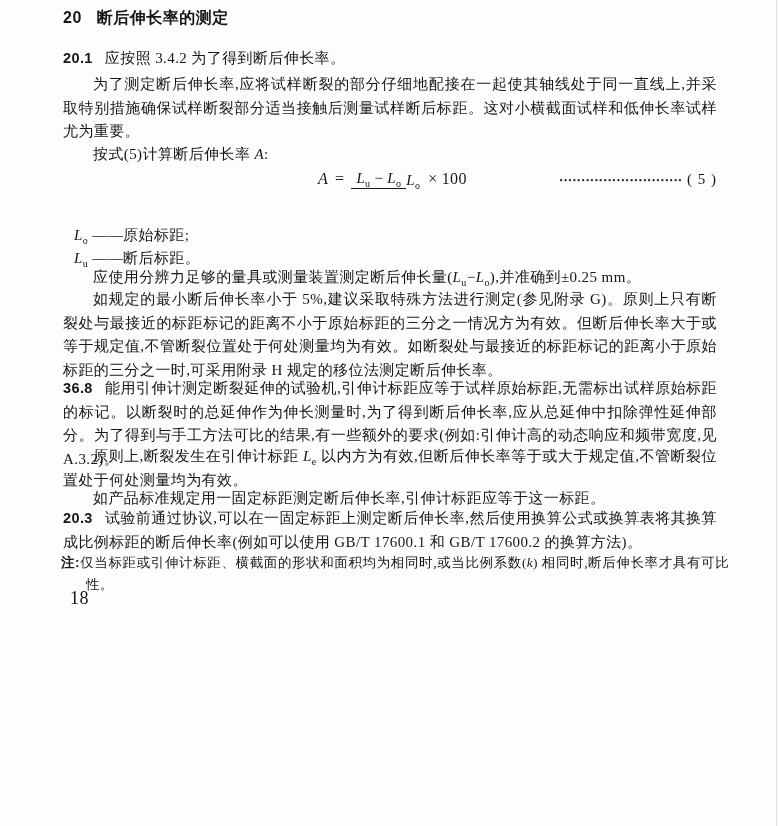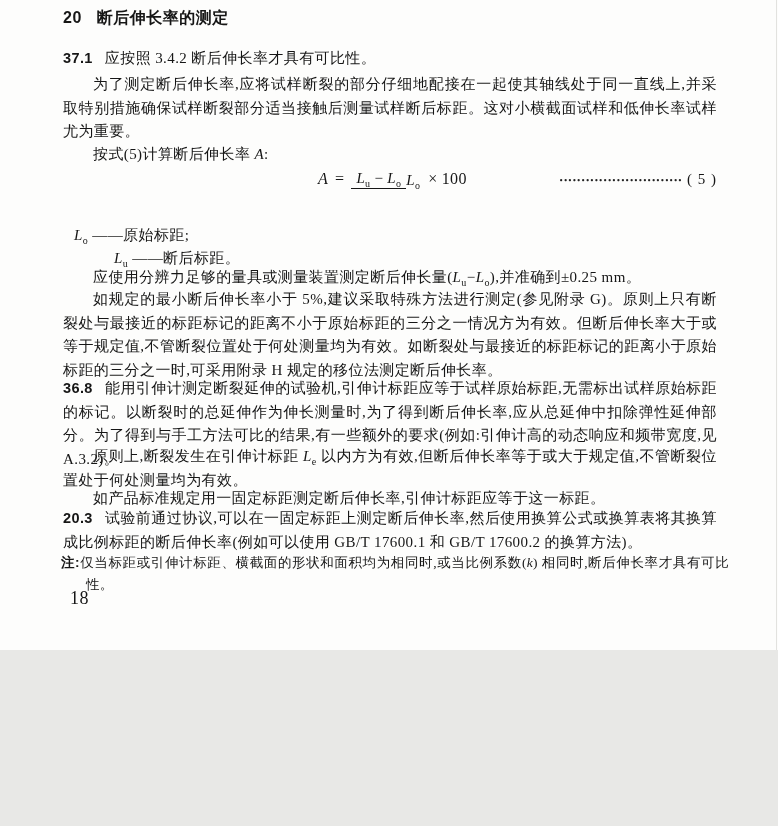--- a/index.html
+++ b/index.html
@@ -1,18 +1,18 @@
 <!DOCTYPE html>
 <html><head>
 <meta charset="utf-8">
 <style>
   html,body { margin:0; padding:0; background:#e8e8e6; }
   .page {
     position:relative;
-    width:778px; height:650px;
+    width:778px; height:826px;
     margin:0 auto;
     background:#fdfdfc;
     color:#161616;
     font-family:"Liberation Serif","DejaVu Serif",serif;
     overflow:hidden;
   }
   .scan-edge-right {
     position:absolute; top:0; bottom:0; right:1px; width:1px;
     background:#e2e2df;
   }
@@ -80,21 +80,21 @@
 </head>
 <body>
 
 <div class="page">
 
   <div class="blk heading" style="top:6px;">
     <span class="h-num">20</span><span>断后伸长率的测定</span>
   </div>
 
   <div class="blk" style="top:47px;">
-    <span class="clause-num">37.1</span><span>应按照 3.4.2 断后伸长率才具有可比性。</span>
+    <span class="clause-num">20.1</span><span>应按照 3.4.2 为了得到断后伸长率。</span>
   </div>
 
   <div class="blk indent" style="top:73px;">为了测定断后伸长率,应将试样断裂的部分仔细地配接在一起使其轴线处于同一直线上,并采取特别措施确保试样断裂部分适当接触后测量试样断后标距。这对小横截面试样和低伸长率试样尤为重要。</div>
 
   <div class="blk indent" style="top:143px;">按式(5)计算断后伸长率 <i>A</i>:</div>
 
   <div class="formula-row">
     <span class="f-spacer"></span>
     <span class="f-math">
       <span class="lhs">A</span>
@@ -107,21 +107,21 @@
     </span>
     <span class="f-right">
       <span class="f-dots">••••••••••••••••••••••••••••</span>
       <span class="f-label">( 5 )</span>
     </span>
   </div>
 
 
   <div class="blk def-line" style="top:224px;"><i>L</i><sub>o</sub> ——原始标距;</div>
 
-  <div class="blk def-line" style="top:247px;margin-left:40px;"><i>L</i><sub>u</sub> ——断后标距。</div>
+  <div class="blk def-line" style="top:247px;"><i>L</i><sub>u</sub> ——断后标距。</div>
 
   <div class="blk indent" style="top:266px;">应使用分辨力足够的量具或测量装置测定断后伸长量(<i>L</i><sub>u</sub>−<i>L</i><sub>o</sub>),并准确到±0.25 mm。</div>
 
   <div class="blk indent" style="top:288px;">如规定的最小断后伸长率小于 5%,建议采取特殊方法进行测定(参见附录 G)。原则上只有断裂处与最接近的标距标记的距离不小于原始标距的三分之一情况方为有效。但断后伸长率大于或等于规定值,不管断裂位置处于何处测量均为有效。如断裂处与最接近的标距标记的距离小于原始标距的三分之一时,可采用附录 H 规定的移位法测定断后伸长率。</div>
 
   <div class="blk" style="top:377px;">
     <span class="clause-num">36.8</span><span>能用引伸计测定断裂延伸的试验机,引伸计标距应等于试样原始标距,无需标出试样原始标距的标记。以断裂时的总延伸作为伸长测量时,为了得到断后伸长率,应从总延伸中扣除弹性延伸部分。为了得到与手工方法可比的结果,有一些额外的要求(例如:引伸计高的动态响应和频带宽度,见 A.3.2)。</span>
   </div>
 
   <div class="blk indent" style="top:487px;">如产品标准规定用一固定标距测定断后伸长率,引伸计标距应等于这一标距。</div>

